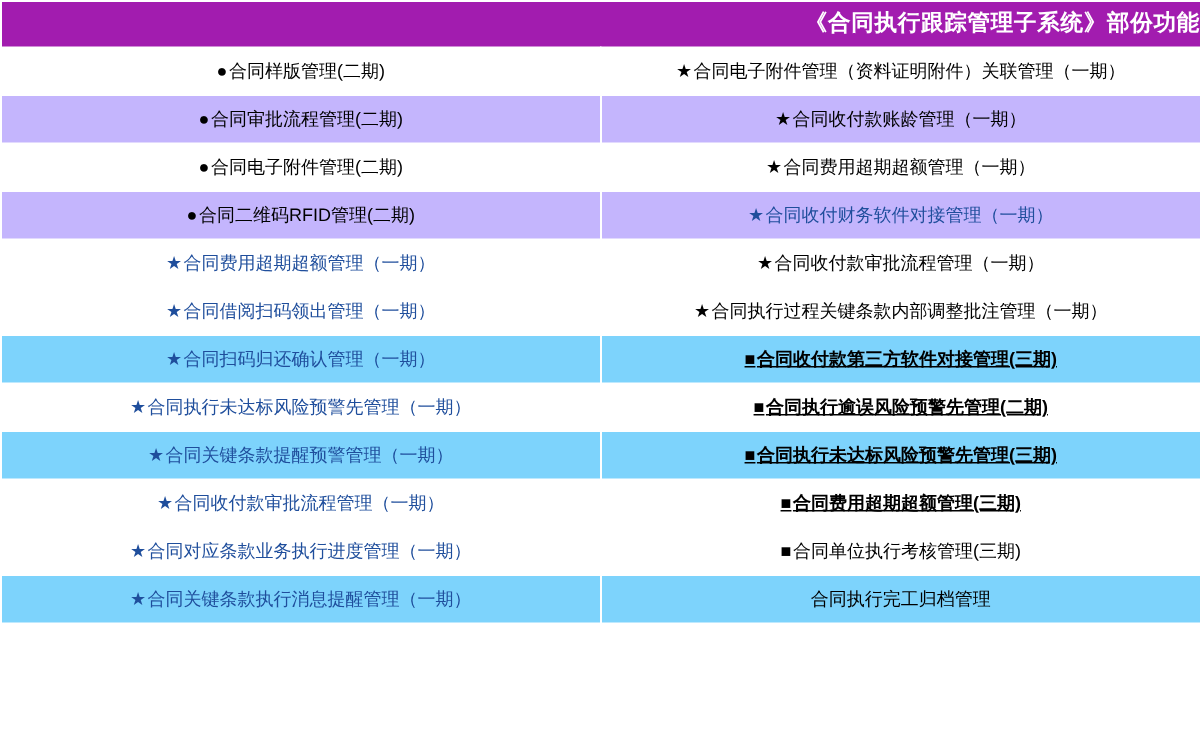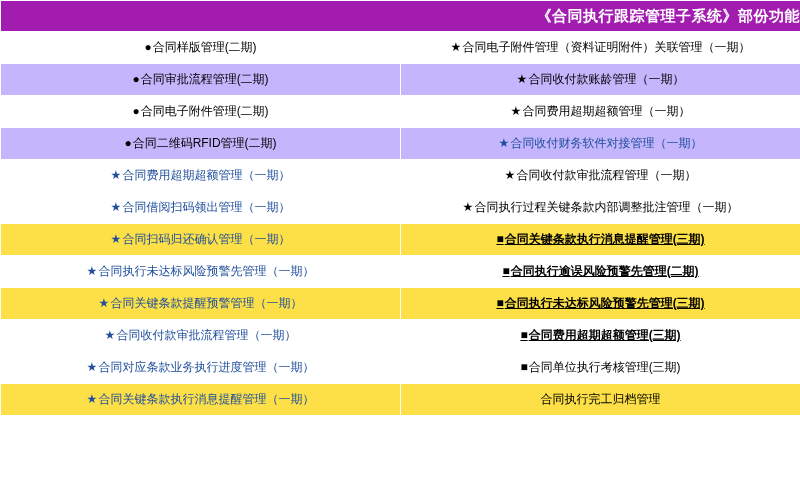--- a/index.html
+++ b/index.html
@@ -47,21 +47,21 @@
     vertical-align: middle;
     font-size: 12px;
     border: 1px solid #ffffff;
     white-space: nowrap;
     overflow: hidden;
     margin-left: 40px;
   }
   
   tr.light td.cell { background: #ffffff; }
   tr.mid td.cell   { background: #c4b5fd; }
-  tr.dark td.cell  { background: #fde047; }
+  tr.dark td.cell  { background: #7dd3fc; }
 
   
   .t-black { color: #000000; }
   .t-blue  { color: #1f4e9c; }
   .t-bold  { font-weight: bold; }
   .t-ul    { text-decoration: underline; }
 
   .bullet-dot::before { content: "\25CF"; margin-right: 1px; }
   .bullet-star::before { content: "\2605"; margin-right: 1px; }
   .bullet-sq::before { content: "\25A0"; margin-right: 1px; }
@@ -101,21 +101,21 @@
         <tr class="light">
           <td class="cell"><span class="lbl t-blue bullet-star">合同费用超期超额管理（一期）</span></td>
           <td class="cell"><span class="lbl t-black bullet-star">合同收付款审批流程管理（一期）</span></td>
         </tr>
         <tr class="light">
           <td class="cell"><span class="lbl t-blue bullet-star">合同借阅扫码领出管理（一期）</span></td>
           <td class="cell"><span class="lbl t-black bullet-star">合同执行过程关键条款内部调整批注管理（一期）</span></td>
         </tr>
         <tr class="dark">
           <td class="cell"><span class="lbl t-blue bullet-star">合同扫码归还确认管理（一期）</span></td>
-          <td class="cell"><span class="lbl t-black t-bold t-ul bullet-sq">合同关键条款执行消息提醒管理(三期)</span></td>
+          <td class="cell"><span class="lbl t-black t-bold t-ul bullet-sq">合同收付款第三方软件对接管理(三期)</span></td>
         </tr>
         <tr class="light">
           <td class="cell"><span class="lbl t-blue bullet-star">合同执行未达标风险预警先管理（一期）</span></td>
           <td class="cell"><span class="lbl t-black t-bold t-ul bullet-sq">合同执行逾误风险预警先管理(二期)</span></td>
         </tr>
         <tr class="dark">
           <td class="cell"><span class="lbl t-blue bullet-star">合同关键条款提醒预警管理（一期）</span></td>
           <td class="cell"><span class="lbl t-black t-bold t-ul bullet-sq">合同执行未达标风险预警先管理(三期)</span></td>
         </tr>
         <tr class="light">

